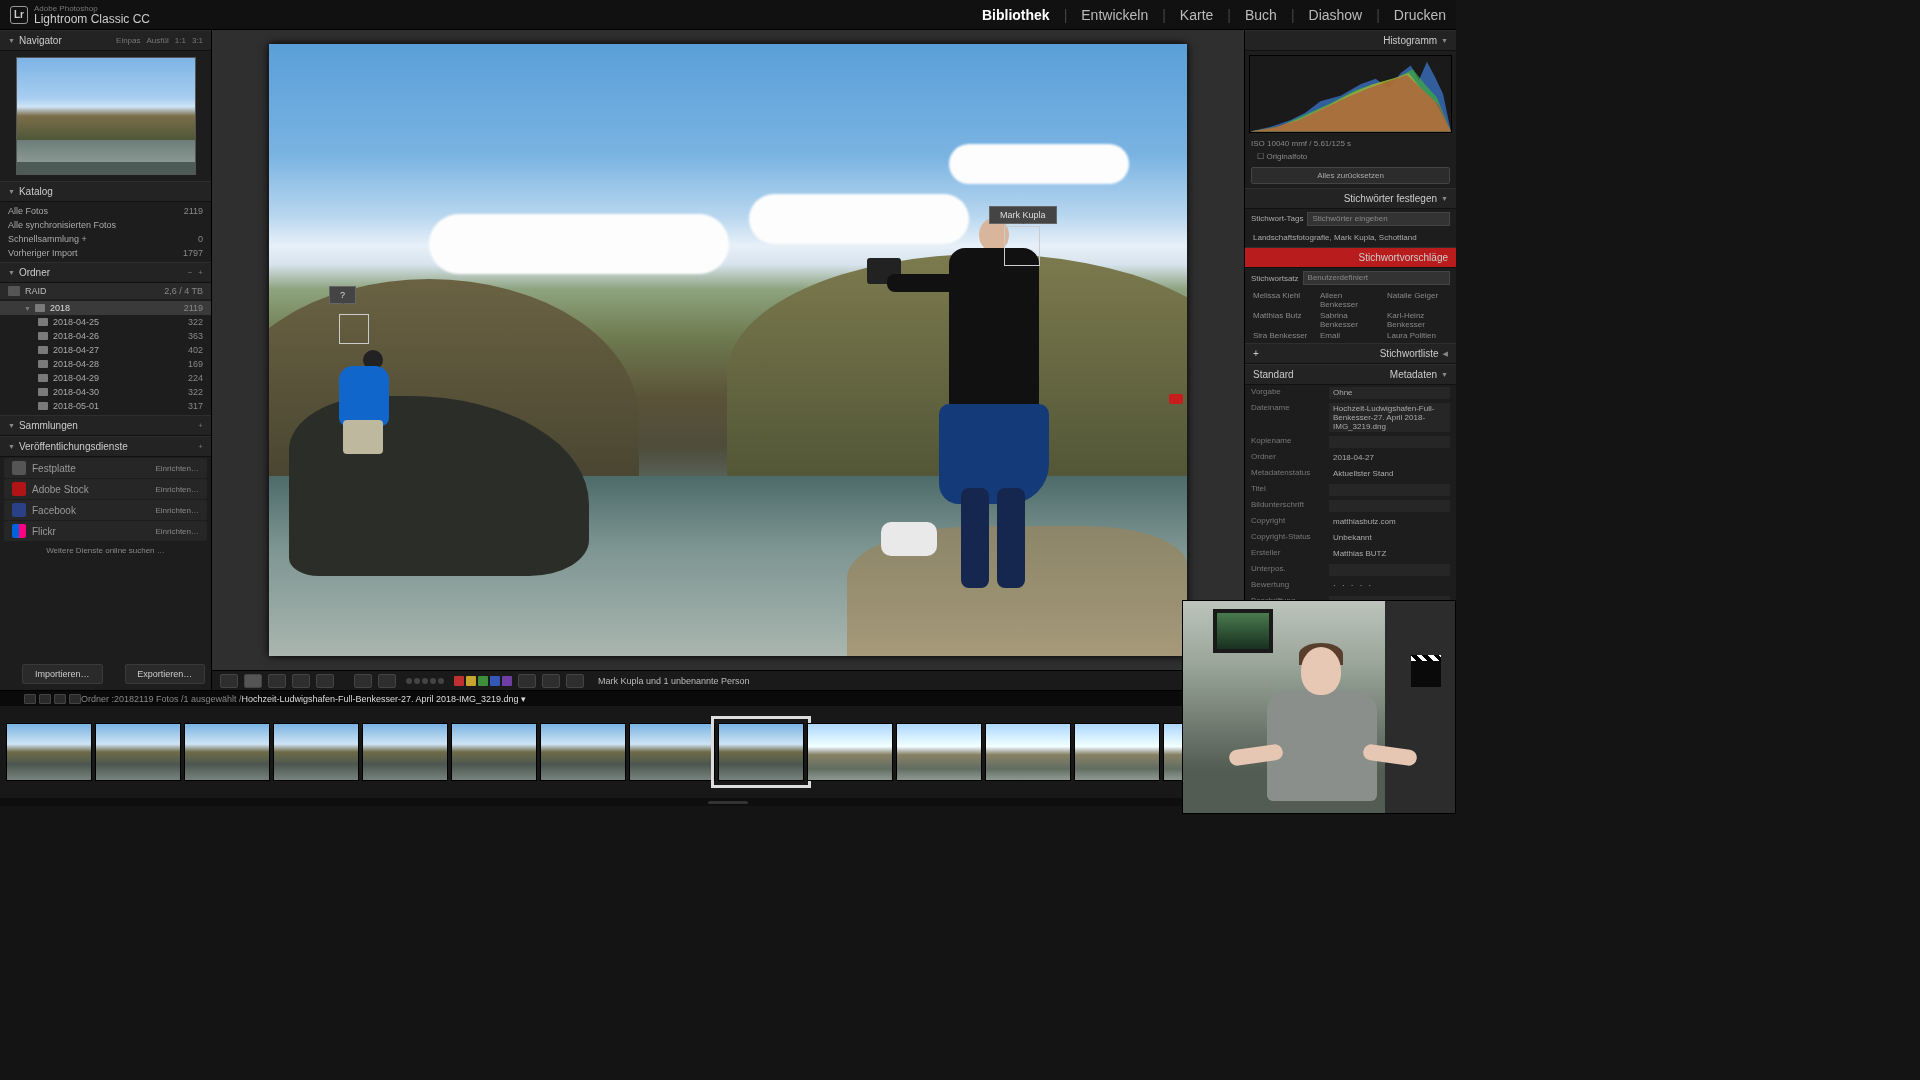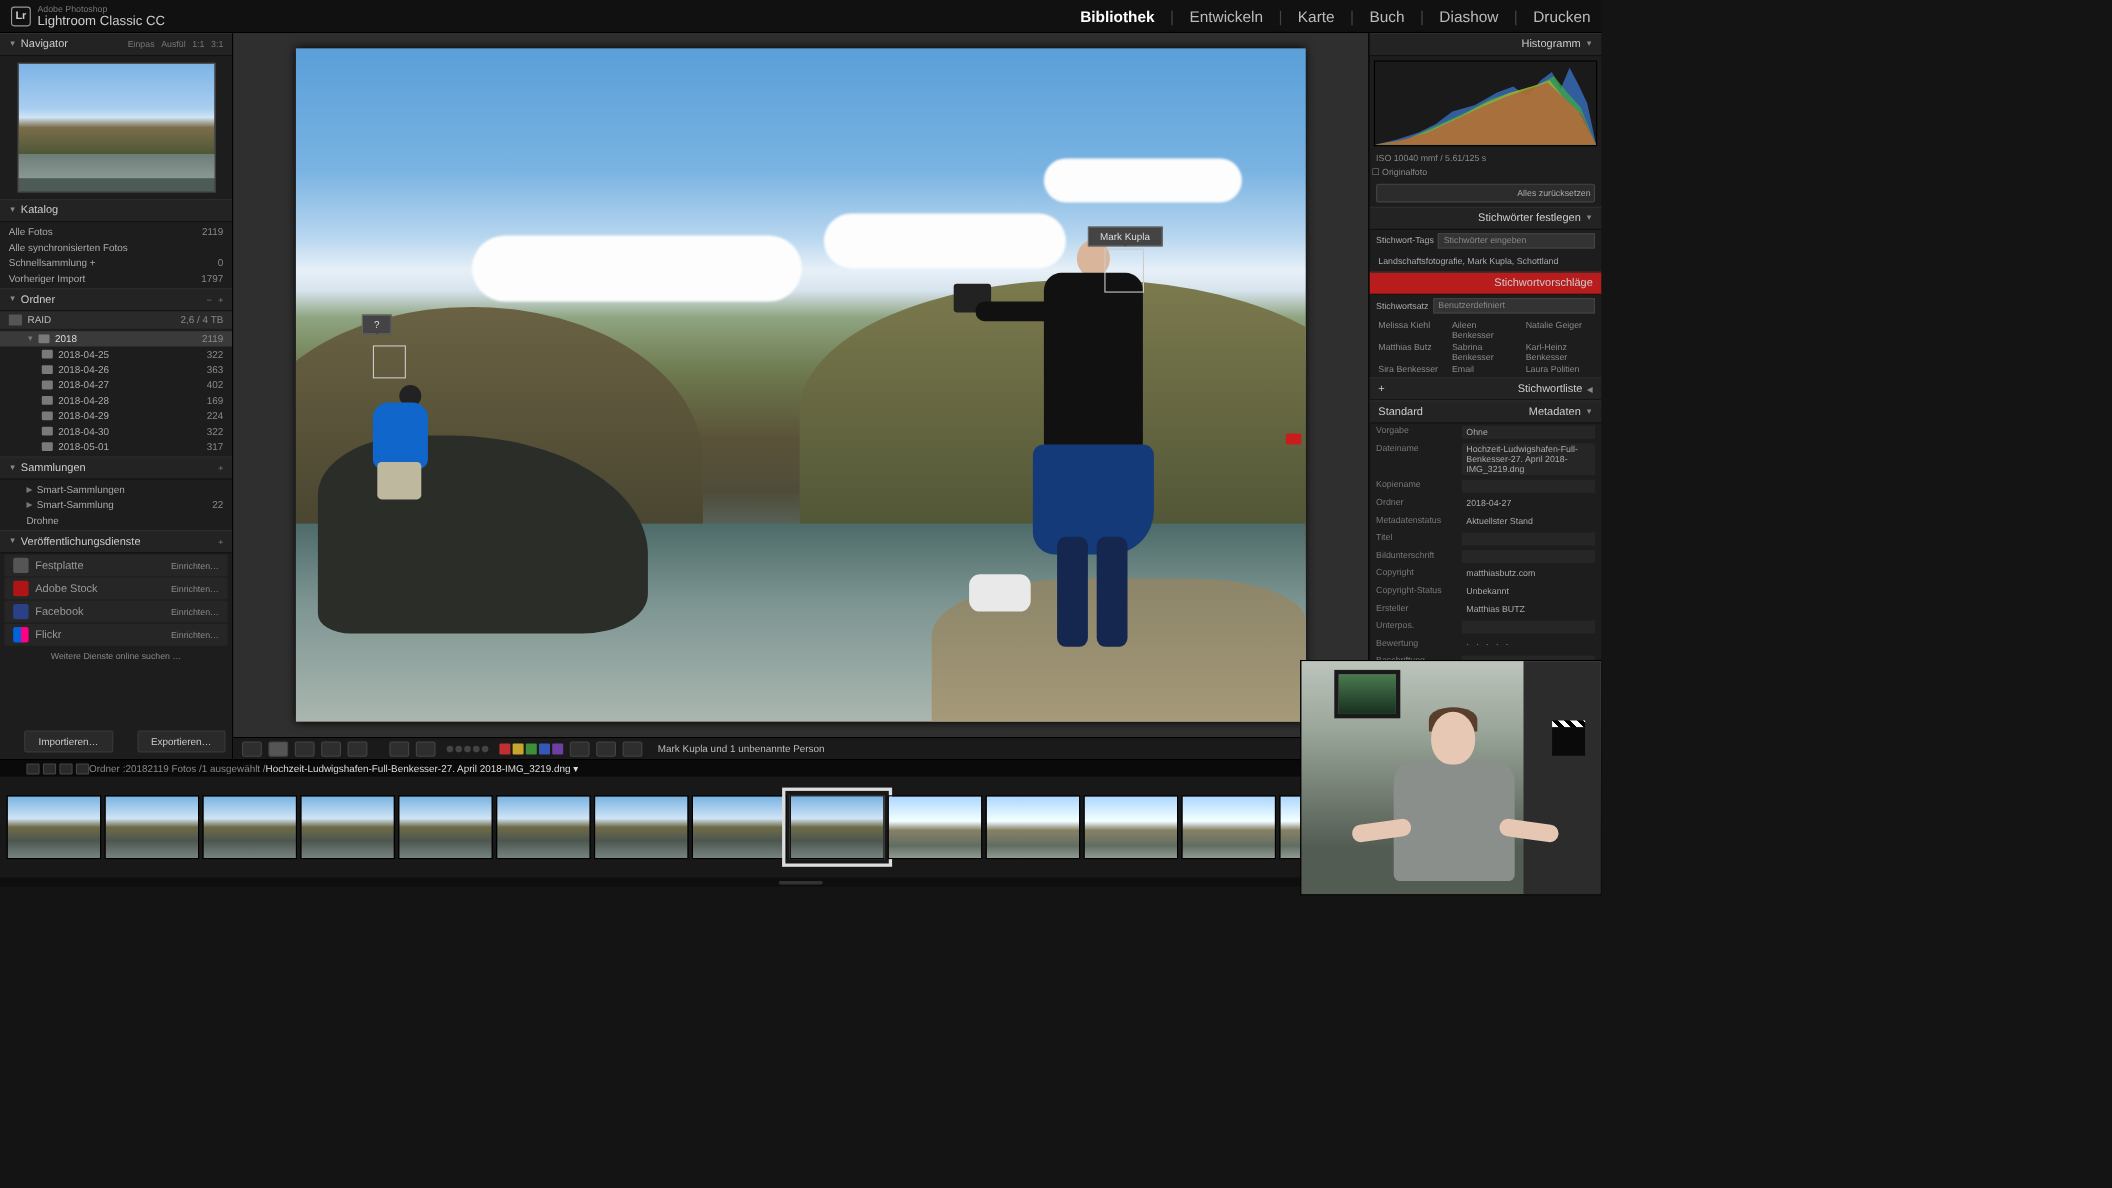--- a/index.html
+++ b/index.html
@@ -103,22 +103,22 @@
   .rating-dots{ display:flex; gap:2px; margin-left:4px; }
   .rating-dots span{ width:6px; height:6px; background:#444; border-radius:50%; }
   .color-swatches{ display:flex; gap:2px; margin-left:4px; }
   .color-swatches span{ width:10px; height:10px; border-radius:1px; cursor:pointer; }
   .meta-text{ margin-left:8px; color:#bbb; font-size:9px; }
 
   
   .histogram{ height:80px; margin:4px; background:linear-gradient(to top,#1a1a1a,#1a1a1a); position:relative; overflow:hidden; border:1px solid #000; }
   .histo-shape{ position:absolute; bottom:0; width:100%; height:100%; }
   .histo-info{ display:flex; justify-content:flex-start; padding:2px 6px; font-size:8px; color:#888; }
-  .orig-check{ padding:2px 2px; font-size:8px; color:#888; }
-  .reset-btn{ margin:4px 6px; background:#2c2c2c; border:1px solid #444; color:#aaa; font-size:8px; padding:3px; text-align:right; border-radius:2px; cursor:pointer; }
+  .orig-check{ padding:2px 12px; font-size:8px; color:#888; }
+  .reset-btn{ margin:4px 6px; background:#2c2c2c; border:1px solid #444; color:#aaa; font-size:8px; padding:3px; text-align:center; border-radius:2px; cursor:pointer; }
 
   .kw-input{ display:flex; padding:3px 6px; gap:4px; align-items:center; font-size:8px; }
   .kw-input .field{ flex:1; background:#333; border:1px solid #444; height:14px; color:#888; padding:1px 4px; }
   .kw-text{ padding:4px 8px; font-size:8px; color:#aaa; line-height:1.3; }
   .kw-grid{ display:grid; grid-template-columns:1fr 1fr 1fr; gap:2px 6px; padding:3px 8px; font-size:8px; color:#888; }
 
   .meta-row{ display:flex; padding:2px 6px; font-size:8px; }
   .meta-row .lbl{ width:78px; text-align:left; color:#777; padding-right:6px; }
   .meta-row .val{ flex:1; color:#aaa; background:#262626; padding:1px 4px; min-height:12px; }
   .meta-row.noinput .val{ background:transparent; }
@@ -276,34 +276,20 @@
           <span class="val">317</span>
         </div>
     </div>
 
     <div class="panel-head">
       <span class="tri">▼</span>
       <span>Sammlungen</span>
       <span class="controls">
           <span>+</span>
         </span>
-    </div>
-    <div class="list">
-      <div class="row indent1">
-          <span class="tri">▶</span>
-          <span>Smart-Sammlungen</span>
-        </div>
-      <div class="row indent1">
-          <span class="tri">▶</span>
-          <span>Smart-Sammlung</span>
-          <span class="val">22</span>
-        </div>
-      <div class="row indent1">
-          <span>Drohne</span>
-        </div>
     </div>
 
     <div class="panel-head">
       <span class="tri">▼</span>
       <span>Veröffentlichungsdienste</span>
       <span class="controls">
           <span>+</span>
         </span>
     </div>
     <div>

